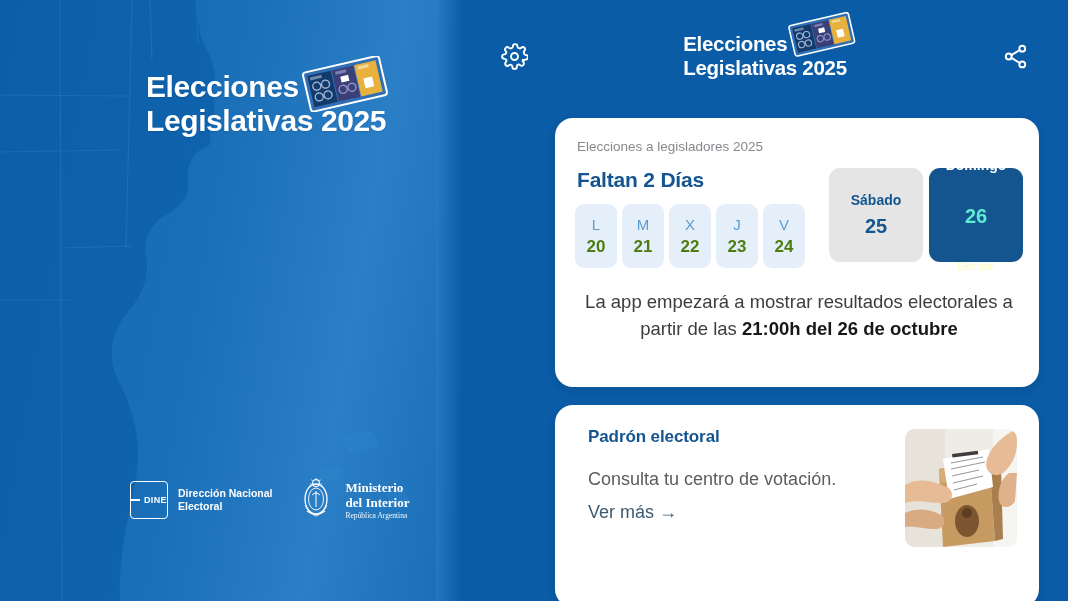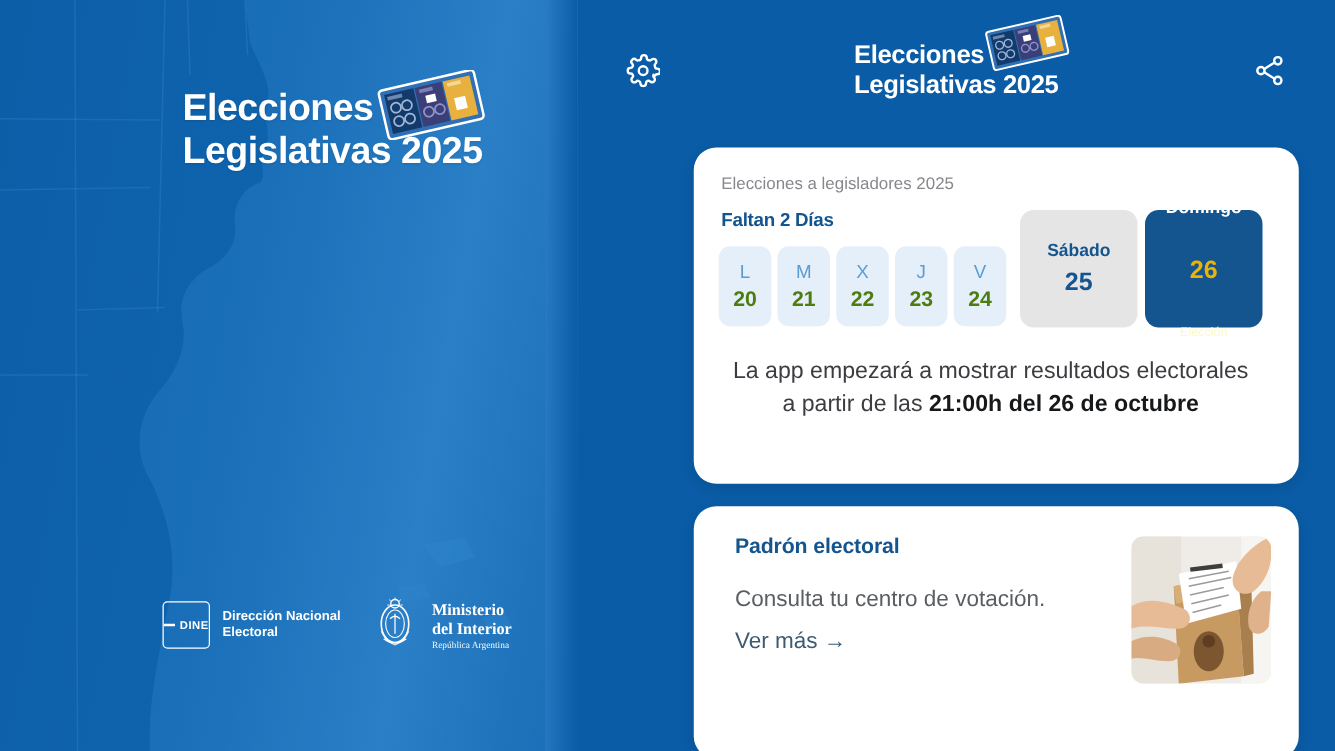--- a/index.html
+++ b/index.html
@@ -106,37 +106,37 @@
   
   .card {
     background: #ffffff;
     border-radius: 18px;
     box-shadow: 0 3px 10px rgba(0,0,0,0.10);
   }
   .countdown-card {
     position: absolute;
     left: 93px; top: 118px;
     width: 484px; height: 269px;
-    padding: 20px 29px 0 20px;
+    padding: 20px 16px 0 20px;
   }
   .card-eyebrow {
     color: #86888c;
     font-size: 13.5px;
     line-height: 18px;
     margin-left: 2px;
   }
   .countdown-row {
     display: flex;
     align-items: flex-start;
     margin-top: 12px;
   }
   .countdown-left { flex: 1 1 auto; }
   .countdown-title {
     color: #14558f;
-    font-size: 15px;
+    font-size: 21px;
     font-weight: bold;
     letter-spacing: -0.2px;
     margin-left: 2px;
   }
   .week-strip {
     display: flex;
     gap: 5px;
     margin-top: 12px;
   }
   .day-pill {
@@ -155,21 +155,21 @@
     border-radius: 11px;
     display: flex; flex-direction: column;
     align-items: center; justify-content: center;
     gap: 7px;
   }
   .big-day.saturday { background: #e5e5e5; margin-right: 6px; }
   .big-day.saturday .dow { color: #14558f; font-size: 14px; font-weight: bold; }
   .big-day.saturday .num { color: #14558f; font-size: 20px; font-weight: bold; }
   .big-day.sunday { background: #14558f; gap: 32px; }
   .big-day.sunday .dow { color: #ffffff; font-size: 14px; font-weight: bold; }
-  .big-day.sunday .num { color: #eab308; font-size: 20px; font-weight: bold; }
+  .big-day.sunday .num { color: #5eead4; font-size: 20px; font-weight: bold; }
   .big-day.sunday .tag { color: #fef9c3; font-size: 10px; line-height: 14px; }
 
   .countdown-note {
     margin-top: 20px;
     text-align: center;
     color: #3b3d40;
     font-size: 18.5px;
     line-height: 27px;
     padding: 0 8px;
   }

